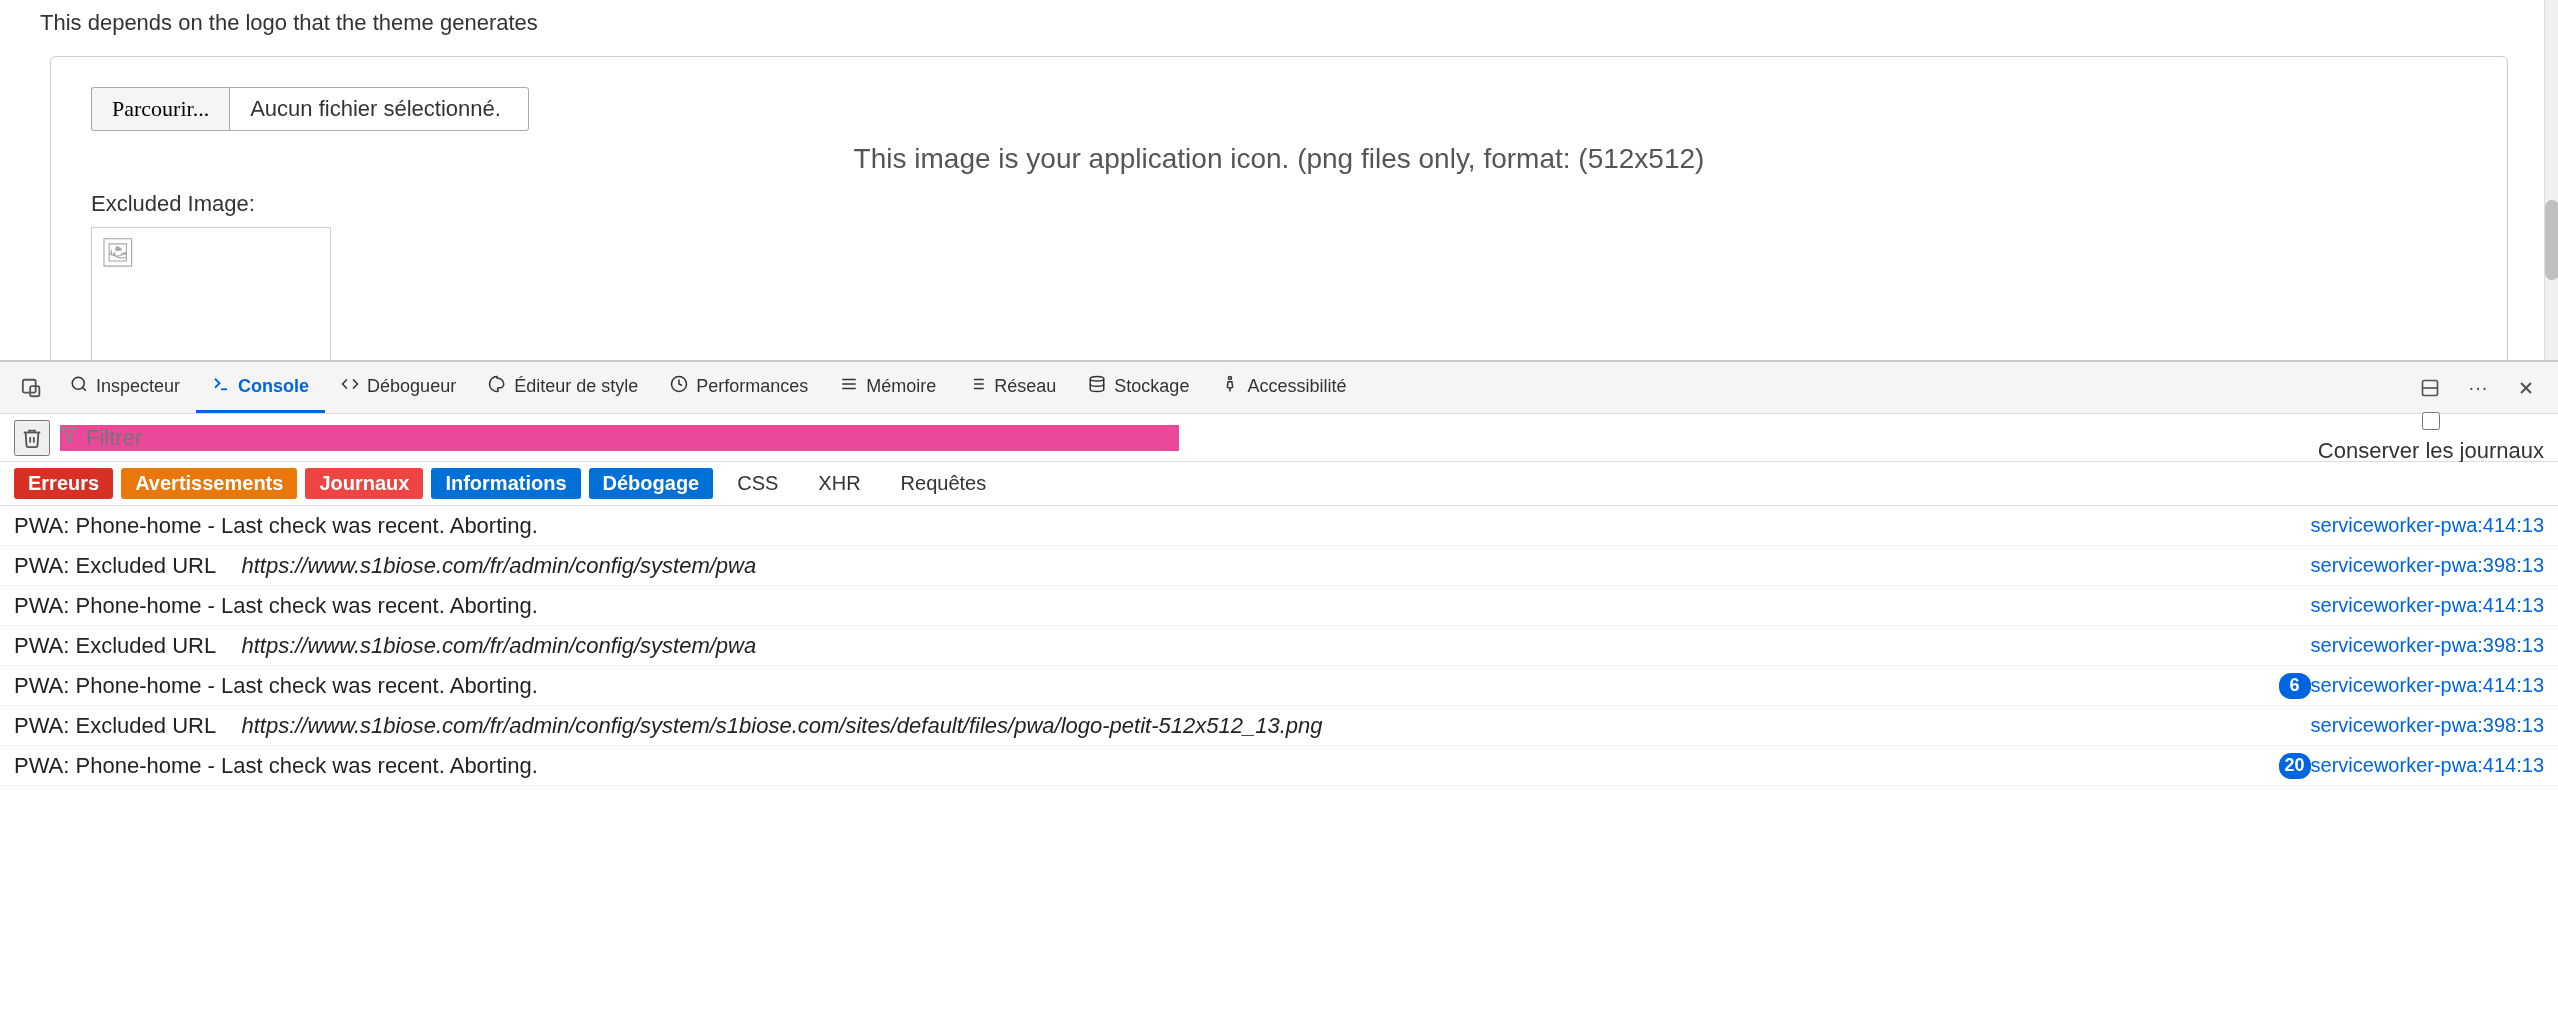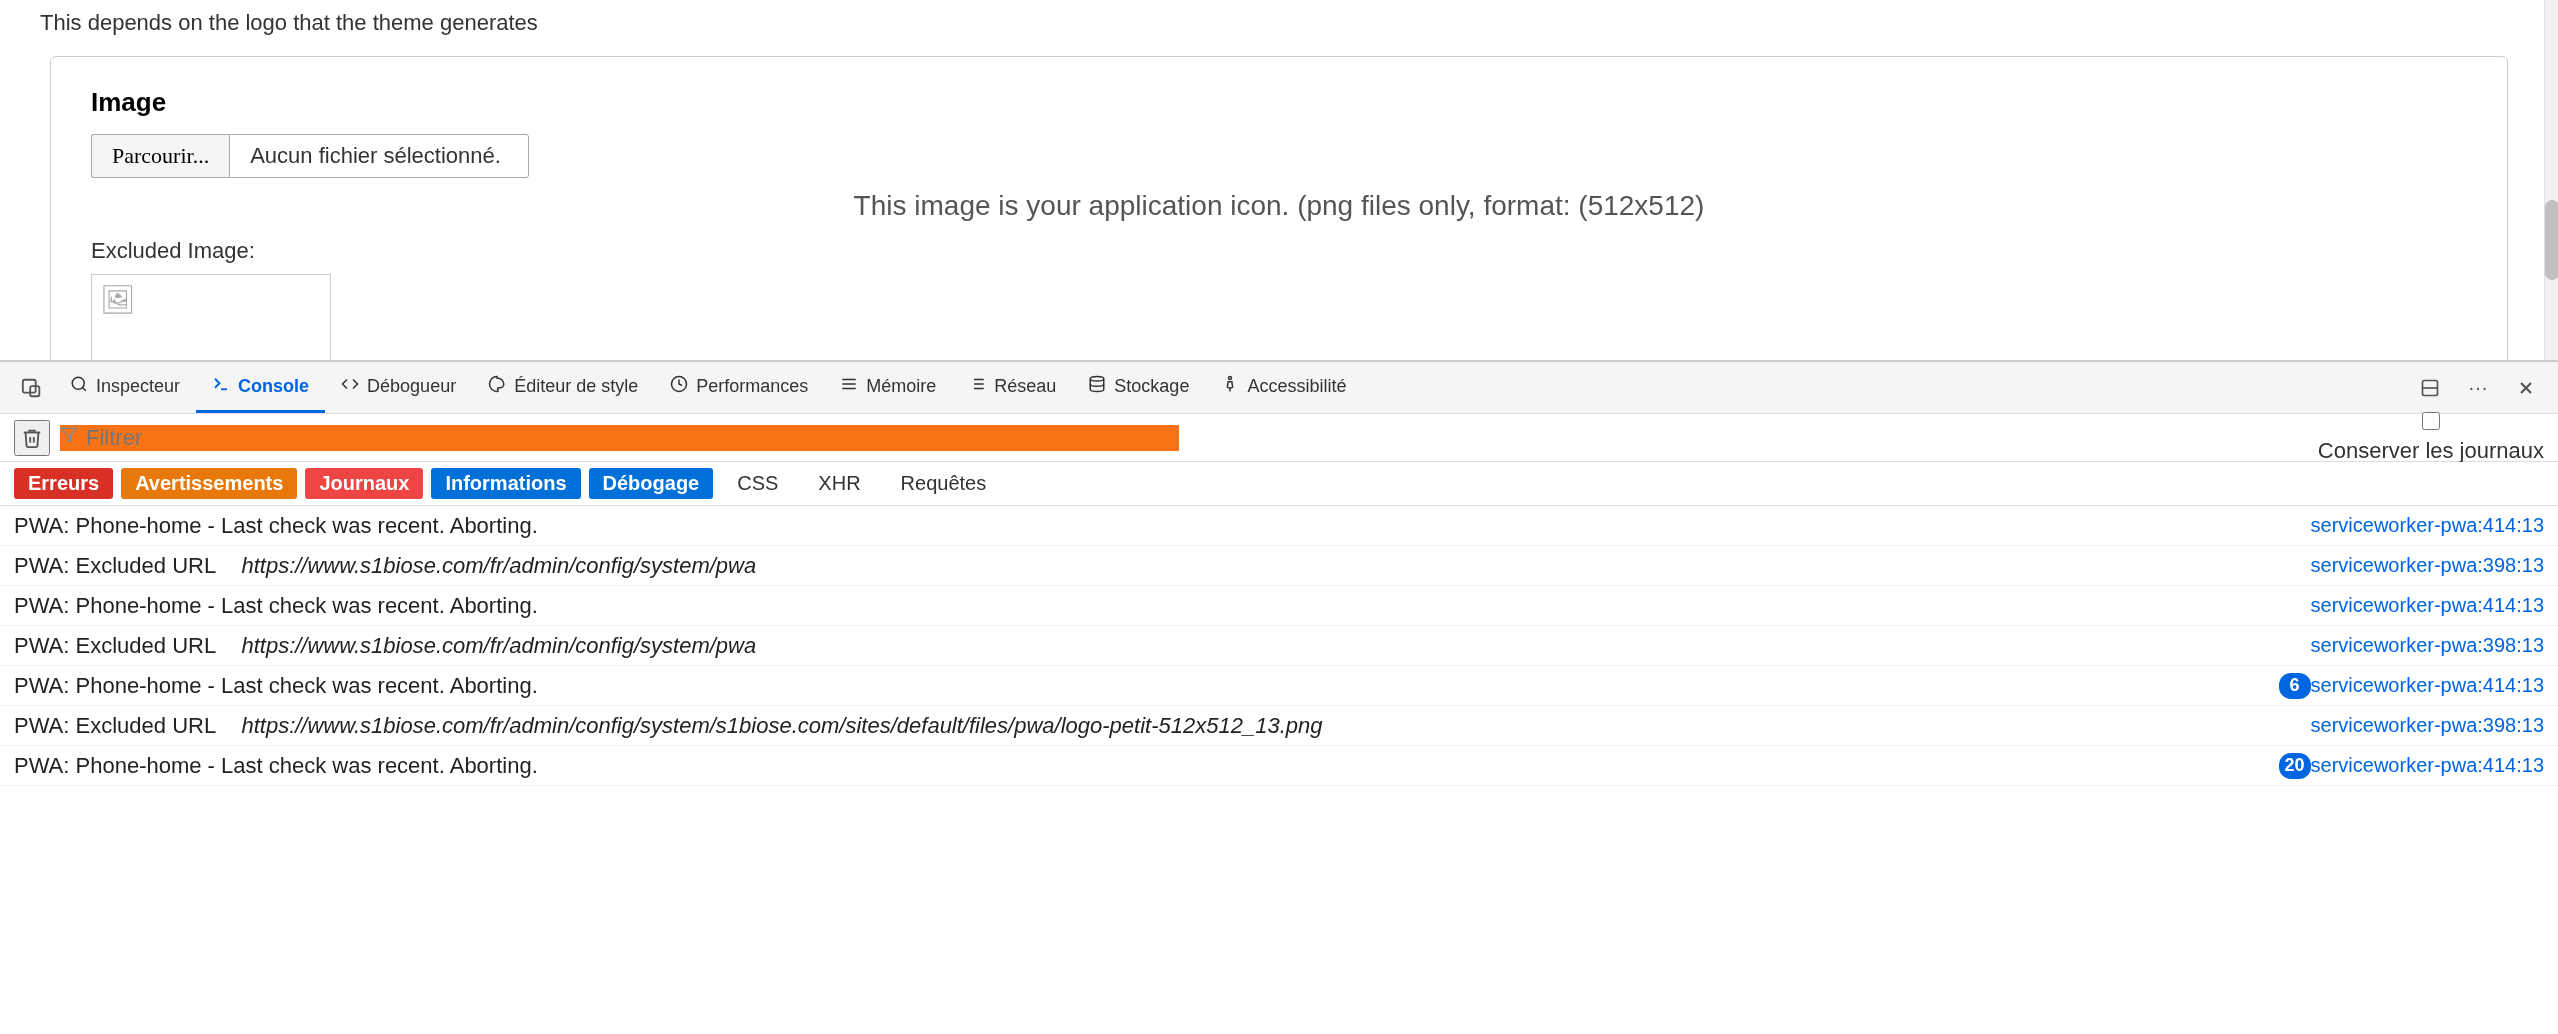--- a/index.html
+++ b/index.html
@@ -212,21 +212,21 @@
       cursor: pointer;
       color: #555;
       font-size: 22px;
     }
 
     .filter-input-wrapper {
       display: flex;
       align-items: center;
       gap: 8px;
       flex: 1;
-      background: #f97316;
+      background: #ec4899;
     }
 
     .filter-icon {
       color: #888;
       font-size: 20px;
     }
 
     .filter-input {
       border: none;
       outline: none;
@@ -345,21 +345,20 @@
       padding: 0 6px;
     }
   </style>
 </head>
 <body>
 
 <div class="browser-content">
   <p class="top-text">This depends on the logo that the theme generates</p>
 
   <div class="form-card">
-    <div class="image-label">Image</div>
 
     <div class="file-input-row">
       <button class="browse-button">Parcourir...</button>
       <div class="file-name-display">Aucun fichier sélectionné.</div>
     </div>
 
     <p class="image-help-text">This image is your application icon. (png files only, format: (512x512)</p>
 
     <div class="current-image-label">Excluded Image:</div>
 

